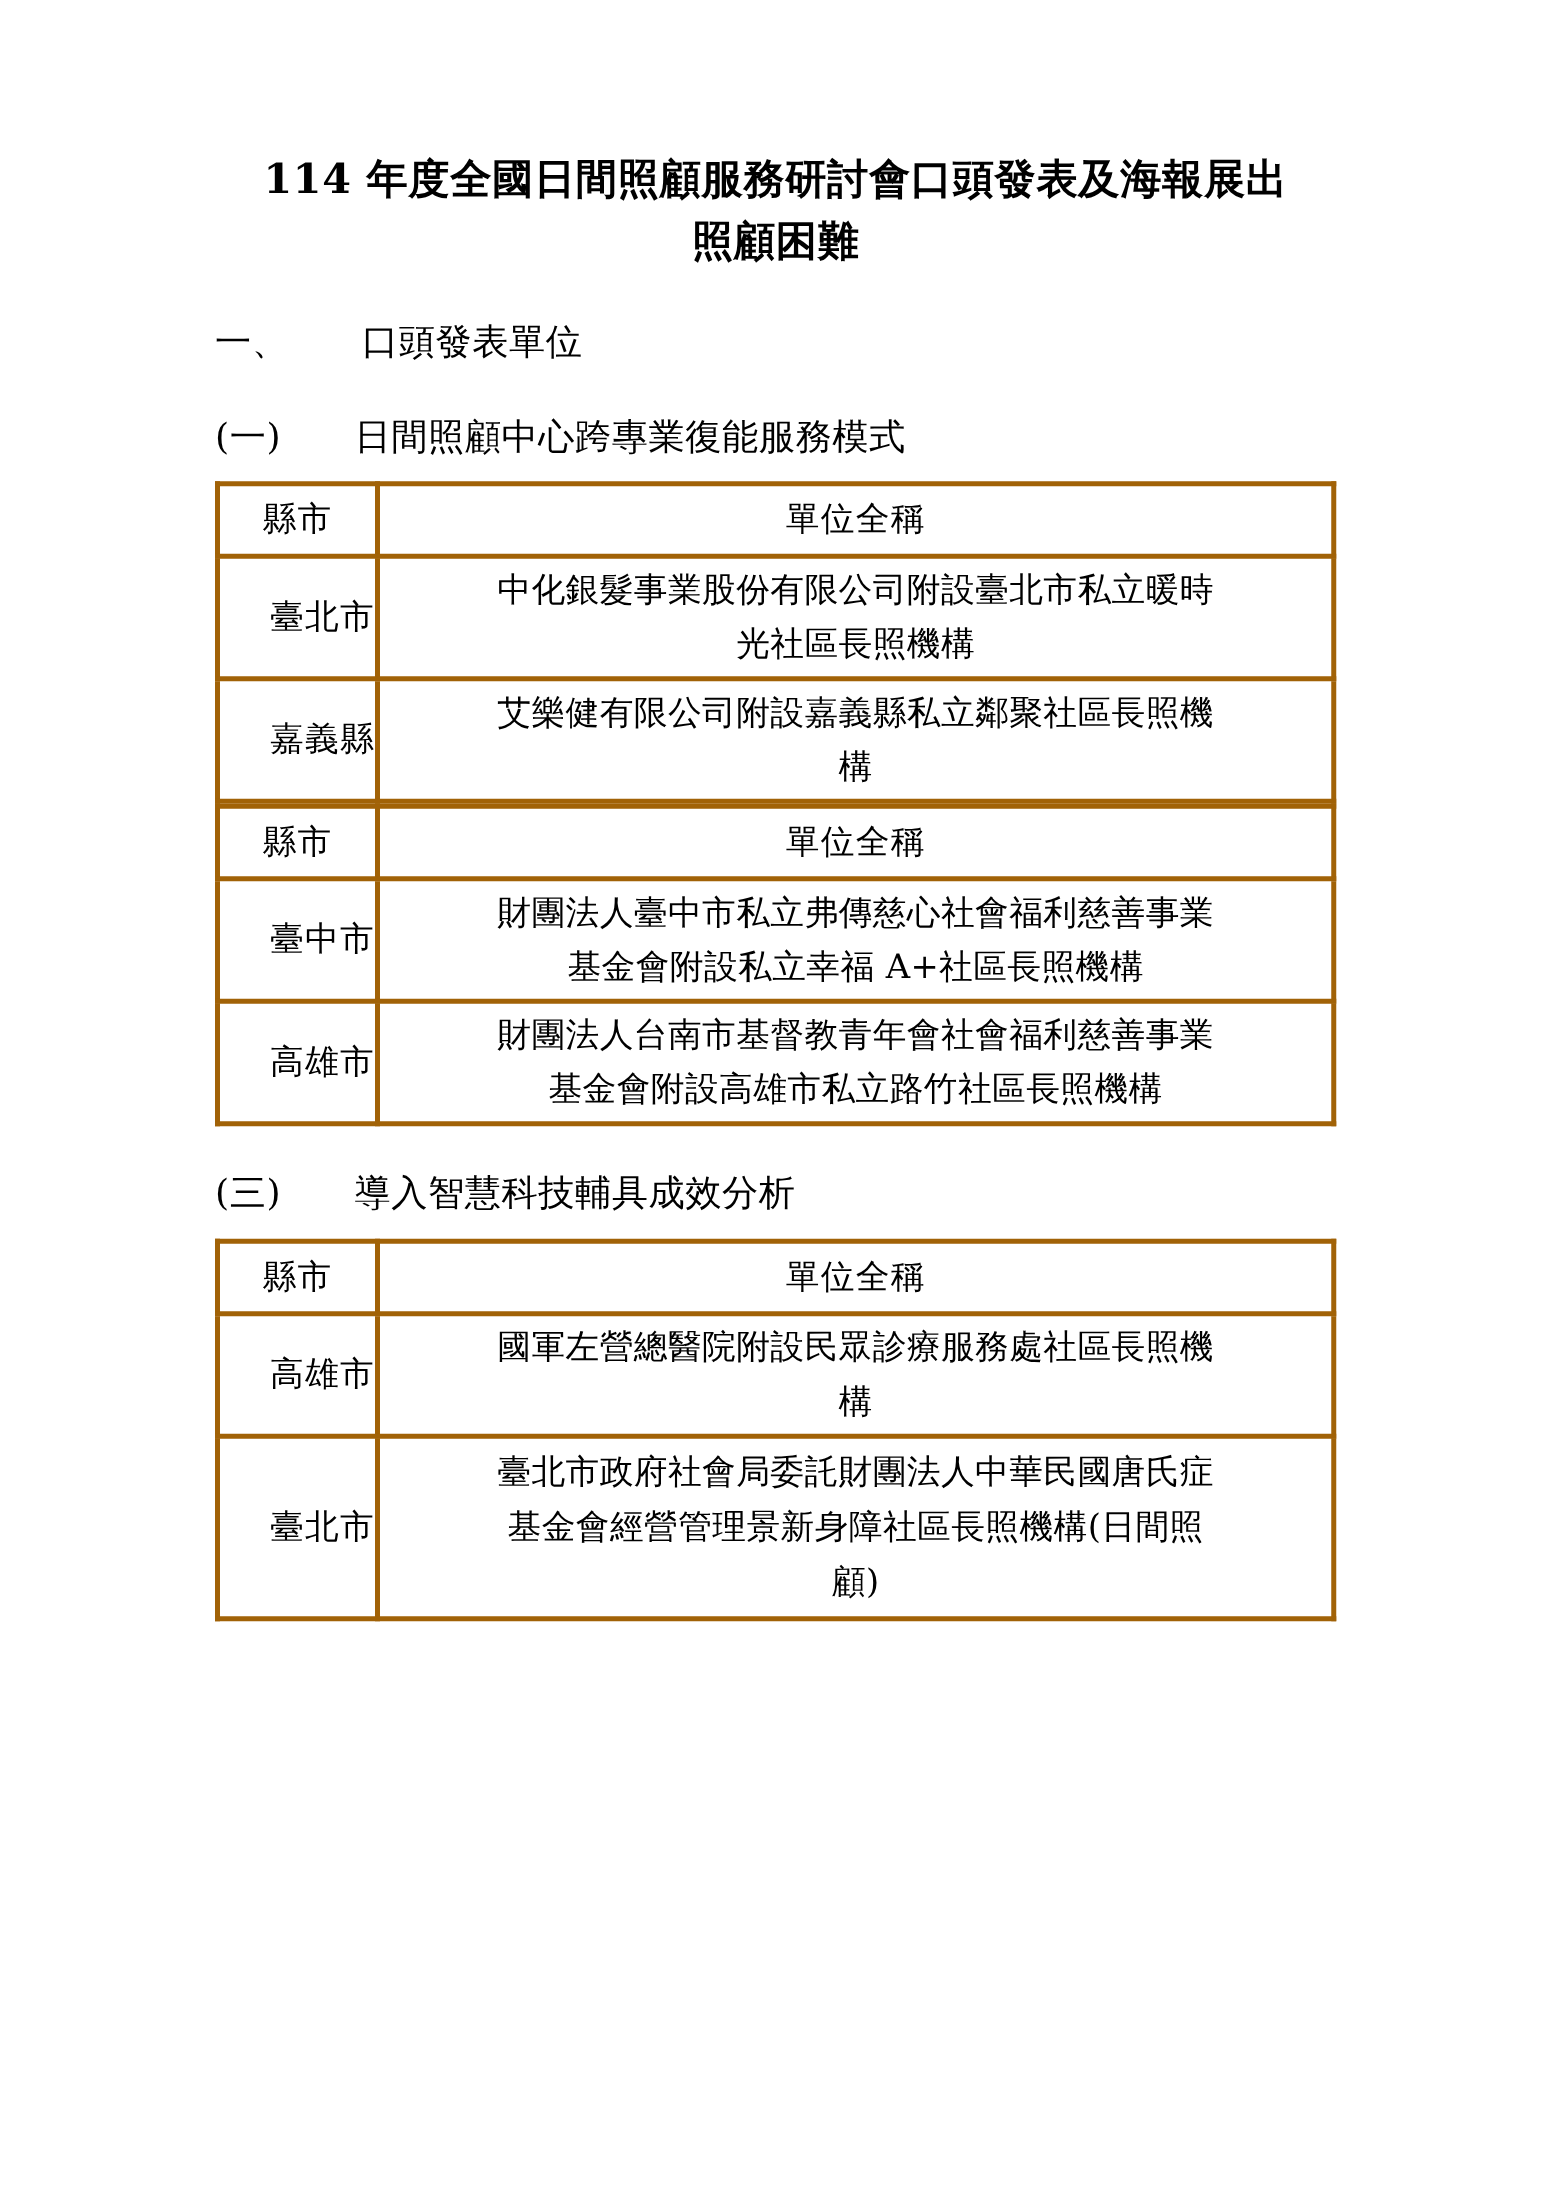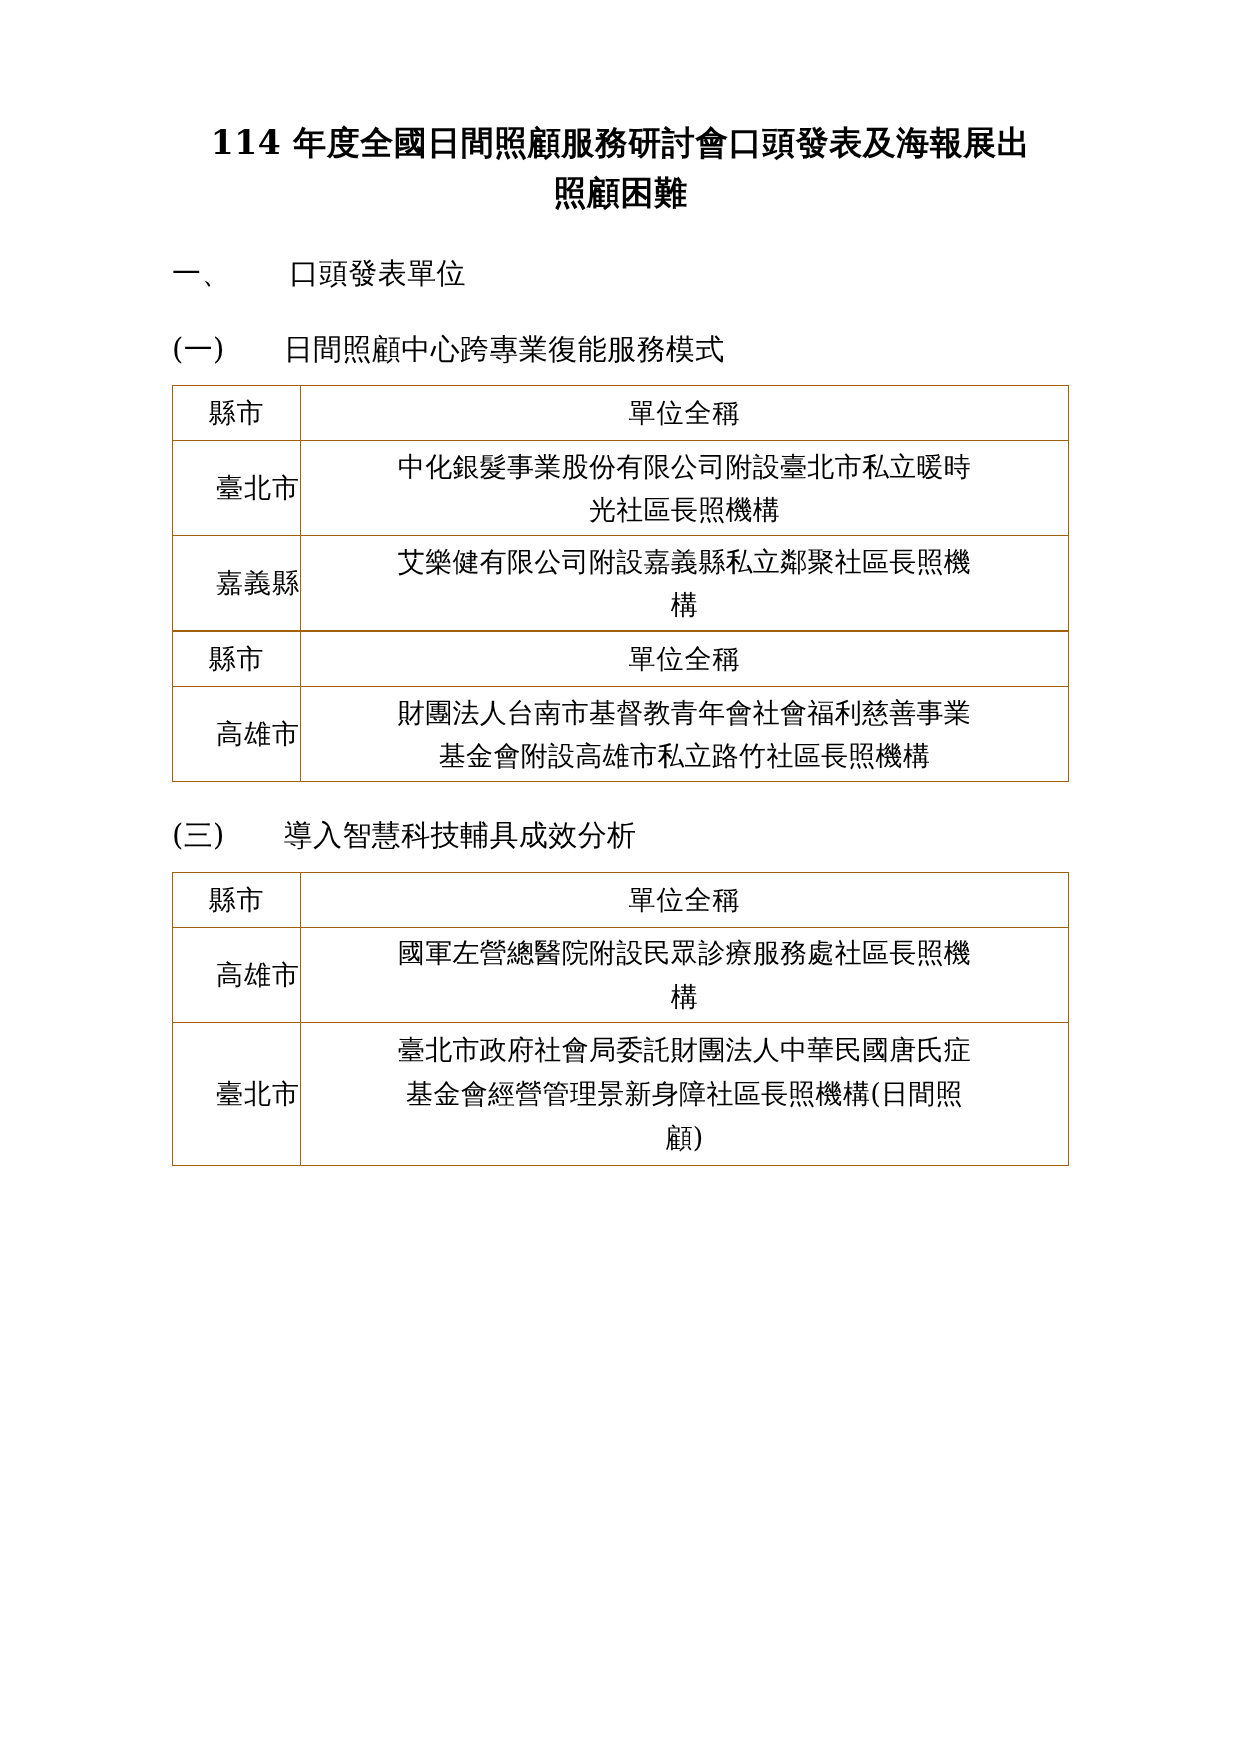--- a/index.html
+++ b/index.html
@@ -50,21 +50,21 @@
   }
   table.unit-table {
     width: 100%;
     border-collapse: collapse;
     table-layout: fixed;
     margin: 0 0 0 0;
     font-size: 27px;
   }
   table.unit-table th,
   table.unit-table td {
-    border: 1px solid #a16207;
+    border: 4px solid #a16207;
     padding: 0;
     vertical-align: middle;
   }
   table.unit-table col.c-city { width: 128px; }
   table.unit-table col.c-name { width: auto; }
 
   th.th-city, th.th-name {
     font-weight: normal;
     text-align: center;
     height: 54px;
@@ -138,20 +138,27 @@
         <col class="c-name">
       </colgroup>
     <thead>
       <tr>
         <th class="th-city">縣市</th>
         <th class="th-name">單位全稱</th>
       </tr>
     </thead>
     <tbody>
       <tr class="t-row-2line">
+        <td class="td-city">臺中市</td>
+        <td class="td-name">
+          <span class="nm">財團法人臺中市私立弗傳慈心社會福利慈善事業</span>
+          <span class="nm">基金會附設私立幸福 A+社區長照機構</span>
+        </td>
+      </tr>
+      <tr class="t-row-2line">
         <td class="td-city">高雄市</td>
         <td class="td-name">
           <span class="nm">財團法人台南市基督教青年會社會福利慈善事業</span>
           <span class="nm">基金會附設高雄市私立路竹社區長照機構</span>
         </td>
       </tr>
     </tbody>
   </table>
 
   <p class="sub-heading">(三)　　導入智慧科技輔具成效分析</p>

